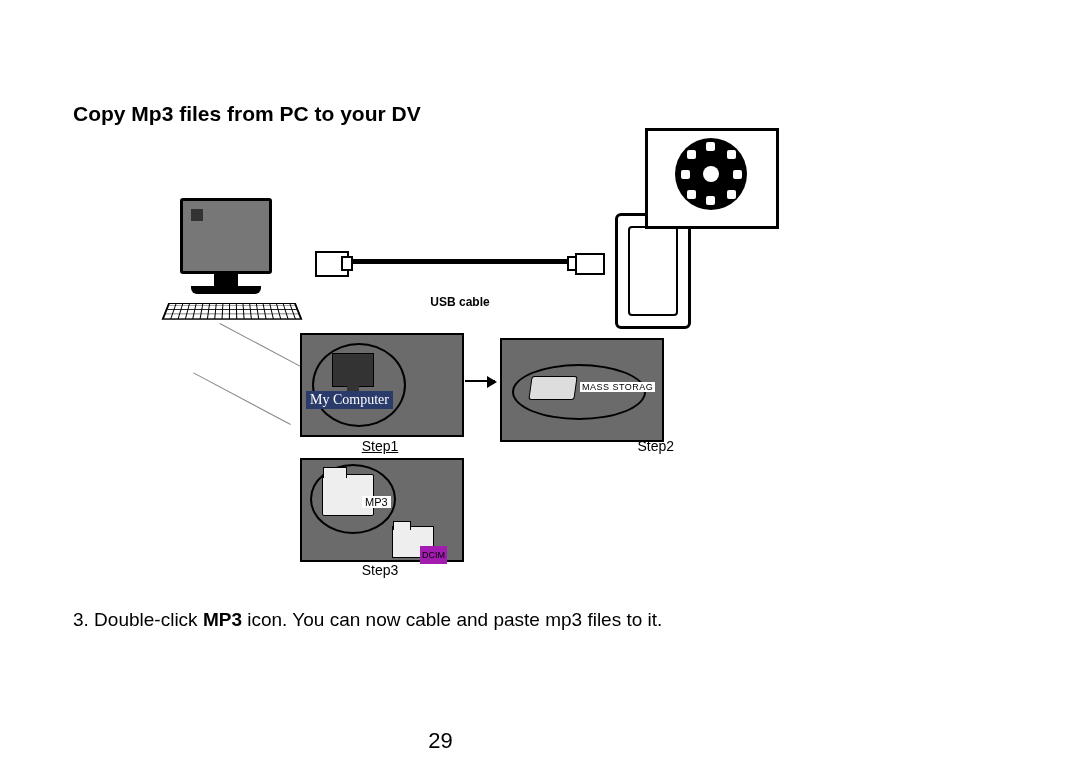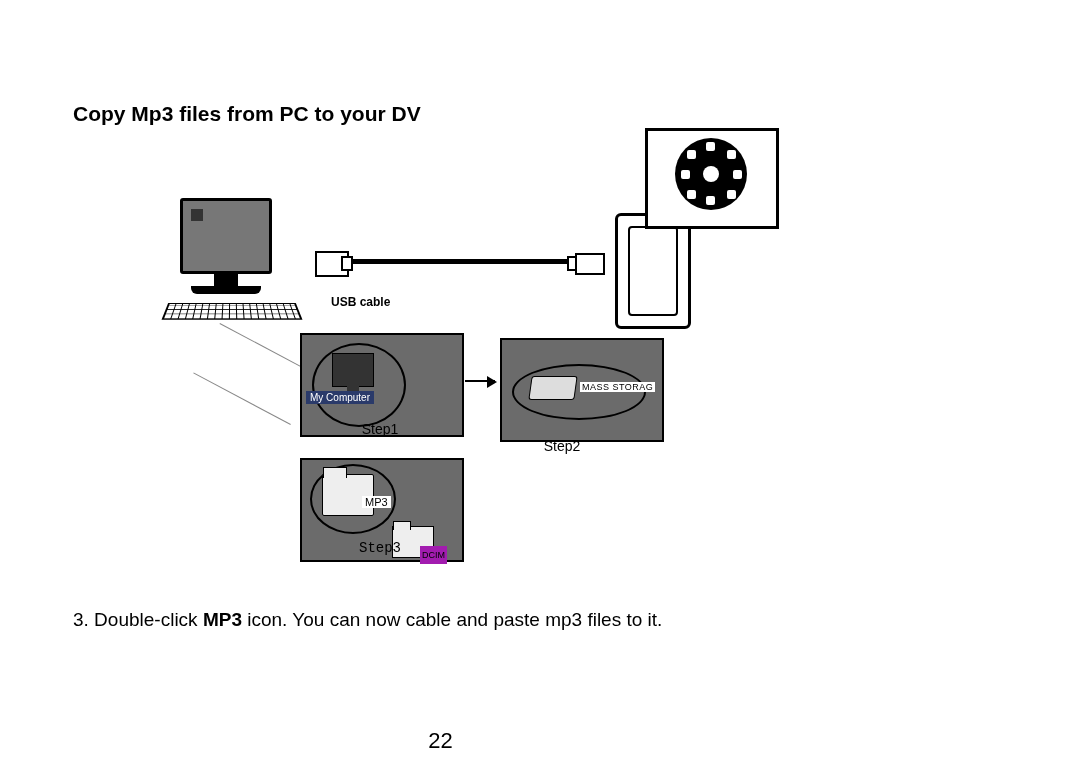--- a/index.html
+++ b/index.html
@@ -110,22 +110,22 @@
     right: 0;
     top: 10px;
     width: 26px;
     height: 18px;
     border: 2px solid #000;
     background:#fff;
   }
   .cable-label {
     position: absolute;
     top: 52px;
-    left: 16px; right: 0;
-    text-align: left;
+    left: 0; right: 0;
+    text-align: center;
     font-size: 12px;
     font-weight: bold;
   }
   .device {
     position: absolute;
     left: 450px;
     top: 85px;
     width: 70px;
     height: 110px;
     border: 3px solid #000;
@@ -201,23 +201,24 @@
     position:absolute; left:30px; top:18px;
     width:40px; height:32px;
     background:#333; border:1px solid #000;
   }
   .mycomp-icon::after{
     content:""; position:absolute; left:14px; top:32px;
     width:12px; height:6px; background:#333;
   }
   .mycomp-label {
     position:absolute; left:4px; top:56px;
-    font-size:10px; color:#fff;
+    font-size:14px; color:#fff;
     background:#2a3a6a;
     padding:1px 4px;
+    font-family:Liberation Serif, serif;
   }
   .mass-icon {
     position:absolute; left:28px; top:36px;
     width:44px; height:22px;
     background:#ddd;
     border:1px solid #000;
     border-radius:3px;
     transform: skewX(-8deg);
   }
   .mass-label {
@@ -252,23 +253,23 @@
     position:absolute; left:118px; top:86px;
     font-size:9px; background:#a21caf; padding:4px 2px;
   }
 
   .step-caption {
     position:absolute;
     font-size: 14px;
     text-align:center;
     width:160px;
   }
-  .sc1 { left:135px; top:293px;text-decoration:underline; }
-  .sc2 { left:317px; top:310px; }
-  .sc3 { left:135px; top:412px;font-family:Liberation Mono, monospace; }
+  .sc1 { left:135px; top:310px;text-decoration:underline; }
+  .sc2 { left:349px; top:310px;text-align:right; }
+  .sc3 { left:135px; top:434px; }
 
   .arrow {
     position:absolute;
     left:300px; top:252px;
     width:30px; height:0;
     border-top:2px solid #000;
   }
   .arrow::after{
     content:"";
     position:absolute; right:-2px; top:-6px;
@@ -367,14 +368,14 @@
 
     <div class="step-caption sc1">Step1</div>
     <div class="step-caption sc2">Step2</div>
     <div class="step-caption sc3">Step3</div>
   </div>
 
   <div class="instructions">
     <div class="line"><span>3. Double-click </span><b>MP3</b><span> icon. You can now cable and paste mp3 files to it.</span></div>
   </div>
 
-  <div class="page-number">22</div>
+  <div class="page-number">29</div>
 </div>
 
 </body></html>

